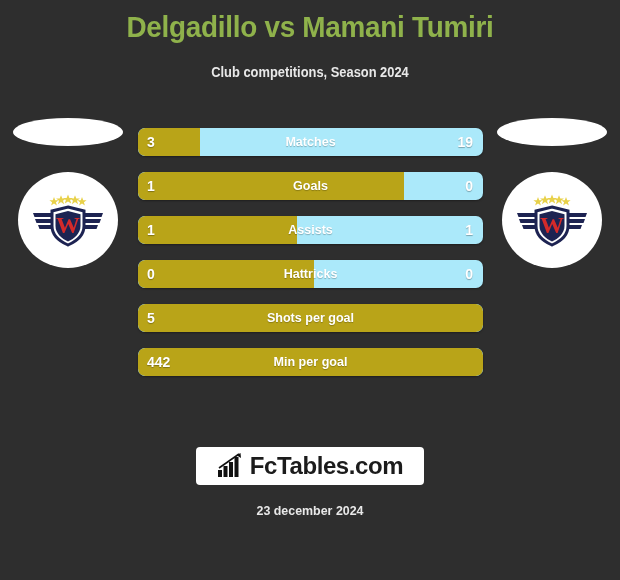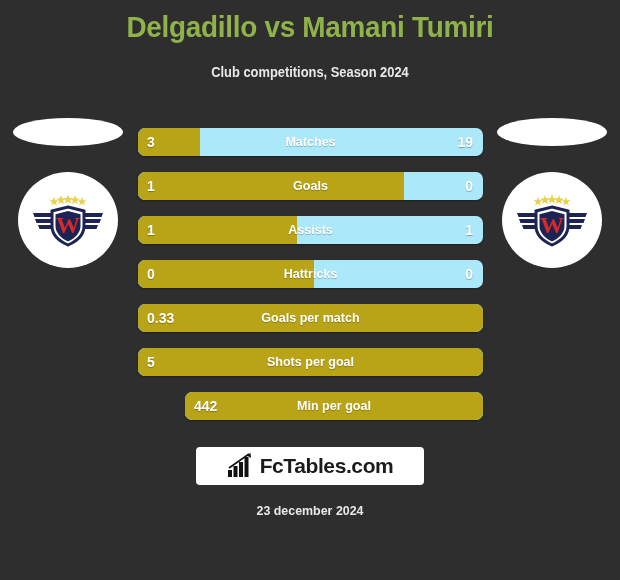--- a/index.html
+++ b/index.html
@@ -140,21 +140,21 @@
     height: 38px;
     background: #ffffff;
     border-radius: 4px;
     display: flex;
     align-items: center;
     justify-content: center;
     gap: 7px;
   }
   .logo-text {
     color: #1b1b1b;
-    font-size: 21px;
+    font-size: 24px;
     font-weight: bold;
     letter-spacing: -0.4px;
   }
   .date {
     position: absolute;
     top: 503px;
     left: 0;
     width: 620px;
     text-align: center;
     color: #e8e8e8;
@@ -246,35 +246,29 @@
       <div class="bar-val away">1</div>
     </div>
 
     <div class="bar-row" style="background: rgb(171, 233, 250);">
       <div class="bar-fill" style="width:51%;background:#b9a418;"></div>
       <div class="bar-val home">0</div>
       <div class="bar-label">Hattricks</div>
       <div class="bar-val away">0</div>
     </div>
 
-    <div class="bar-row full" style="background: rgb(171, 233, 250);">
-      <div class="bar-fill" style="width:100%;background:#b9a418;"></div>
-      <div class="bar-val home">0.33</div>
-      <div class="bar-label">Goals per match</div>
-      <div class="bar-val away"></div>
-    </div>
 
     <div class="bar-row full" style="background: rgb(171, 233, 250);">
       <div class="bar-fill" style="width:100%;background:#b9a418;"></div>
       <div class="bar-val home">5</div>
       <div class="bar-label">Shots per goal</div>
       <div class="bar-val away"></div>
     </div>
 
-    <div class="bar-row full" style="background: rgb(171, 233, 250); margin-left: 47px;">
+    <div class="bar-row full" style="background: rgb(171, 233, 250);">
       <div class="bar-fill" style="width:100%;background:#b9a418;"></div>
       <div class="bar-val home">442</div>
       <div class="bar-label">Min per goal</div>
       <div class="bar-val away"></div>
     </div>
 
   </div>
 
   <div class="logo-box">
     <svg width="26" height="26" viewBox="0 0 26 26">

